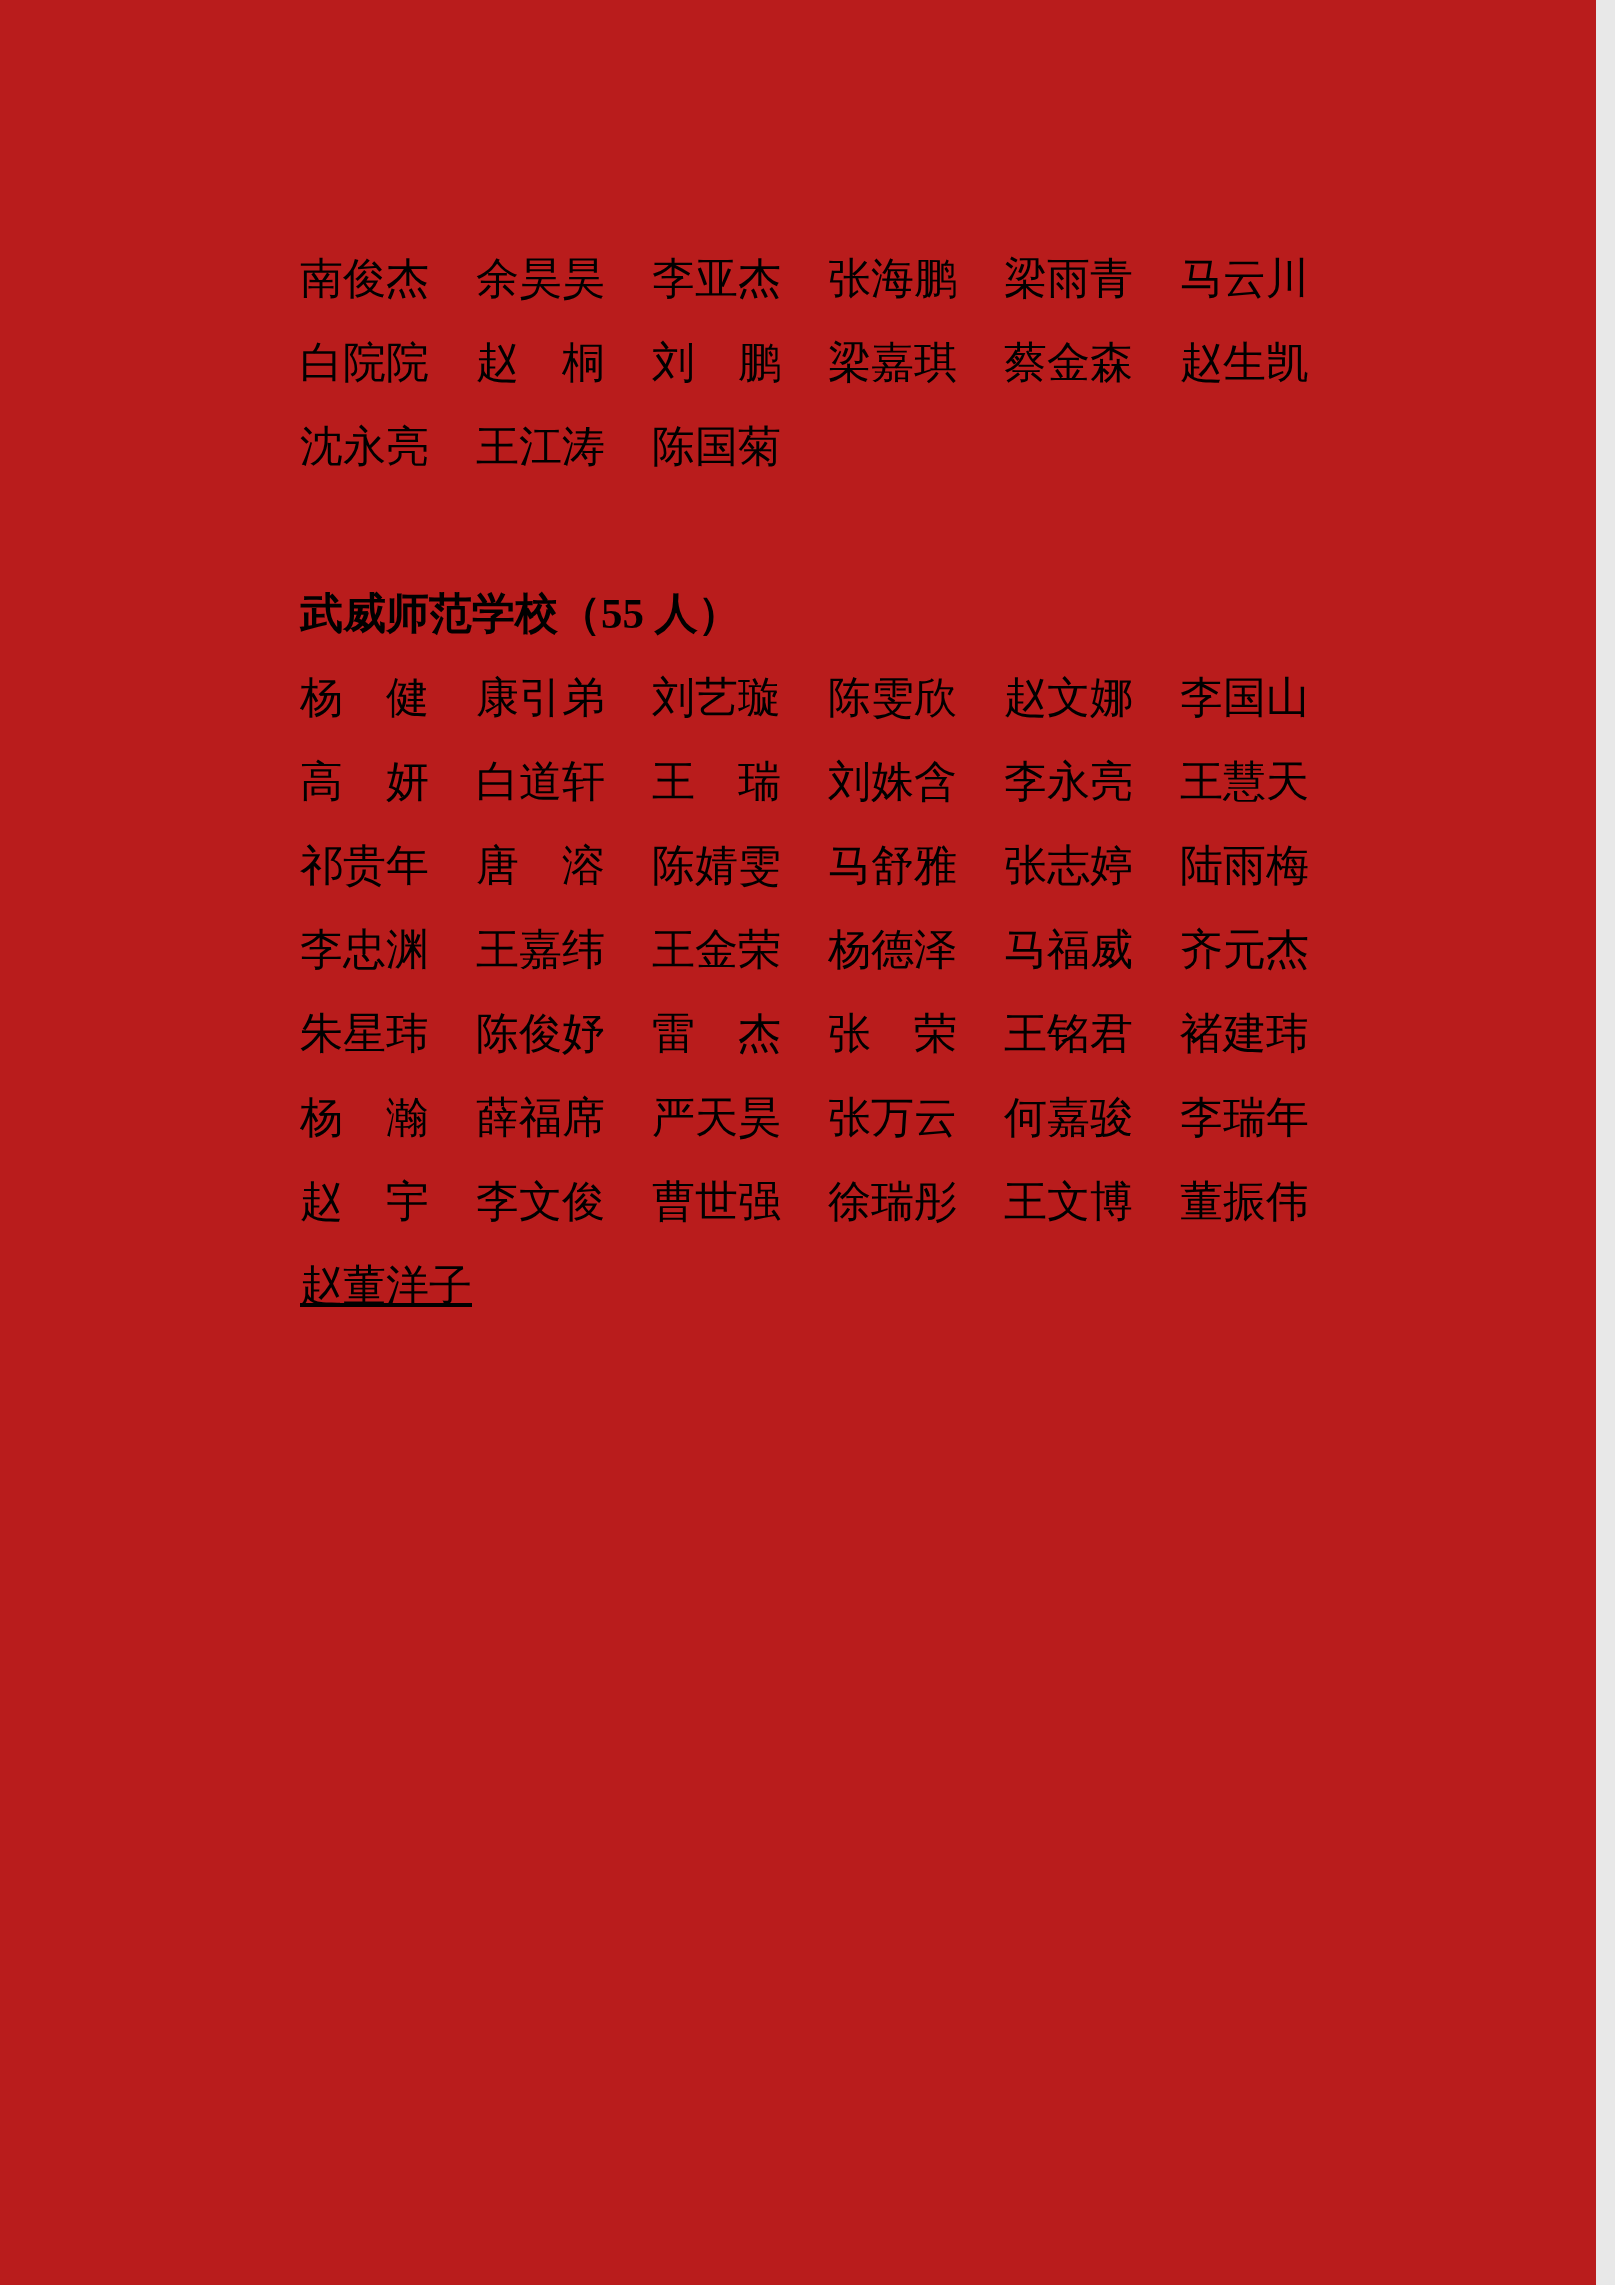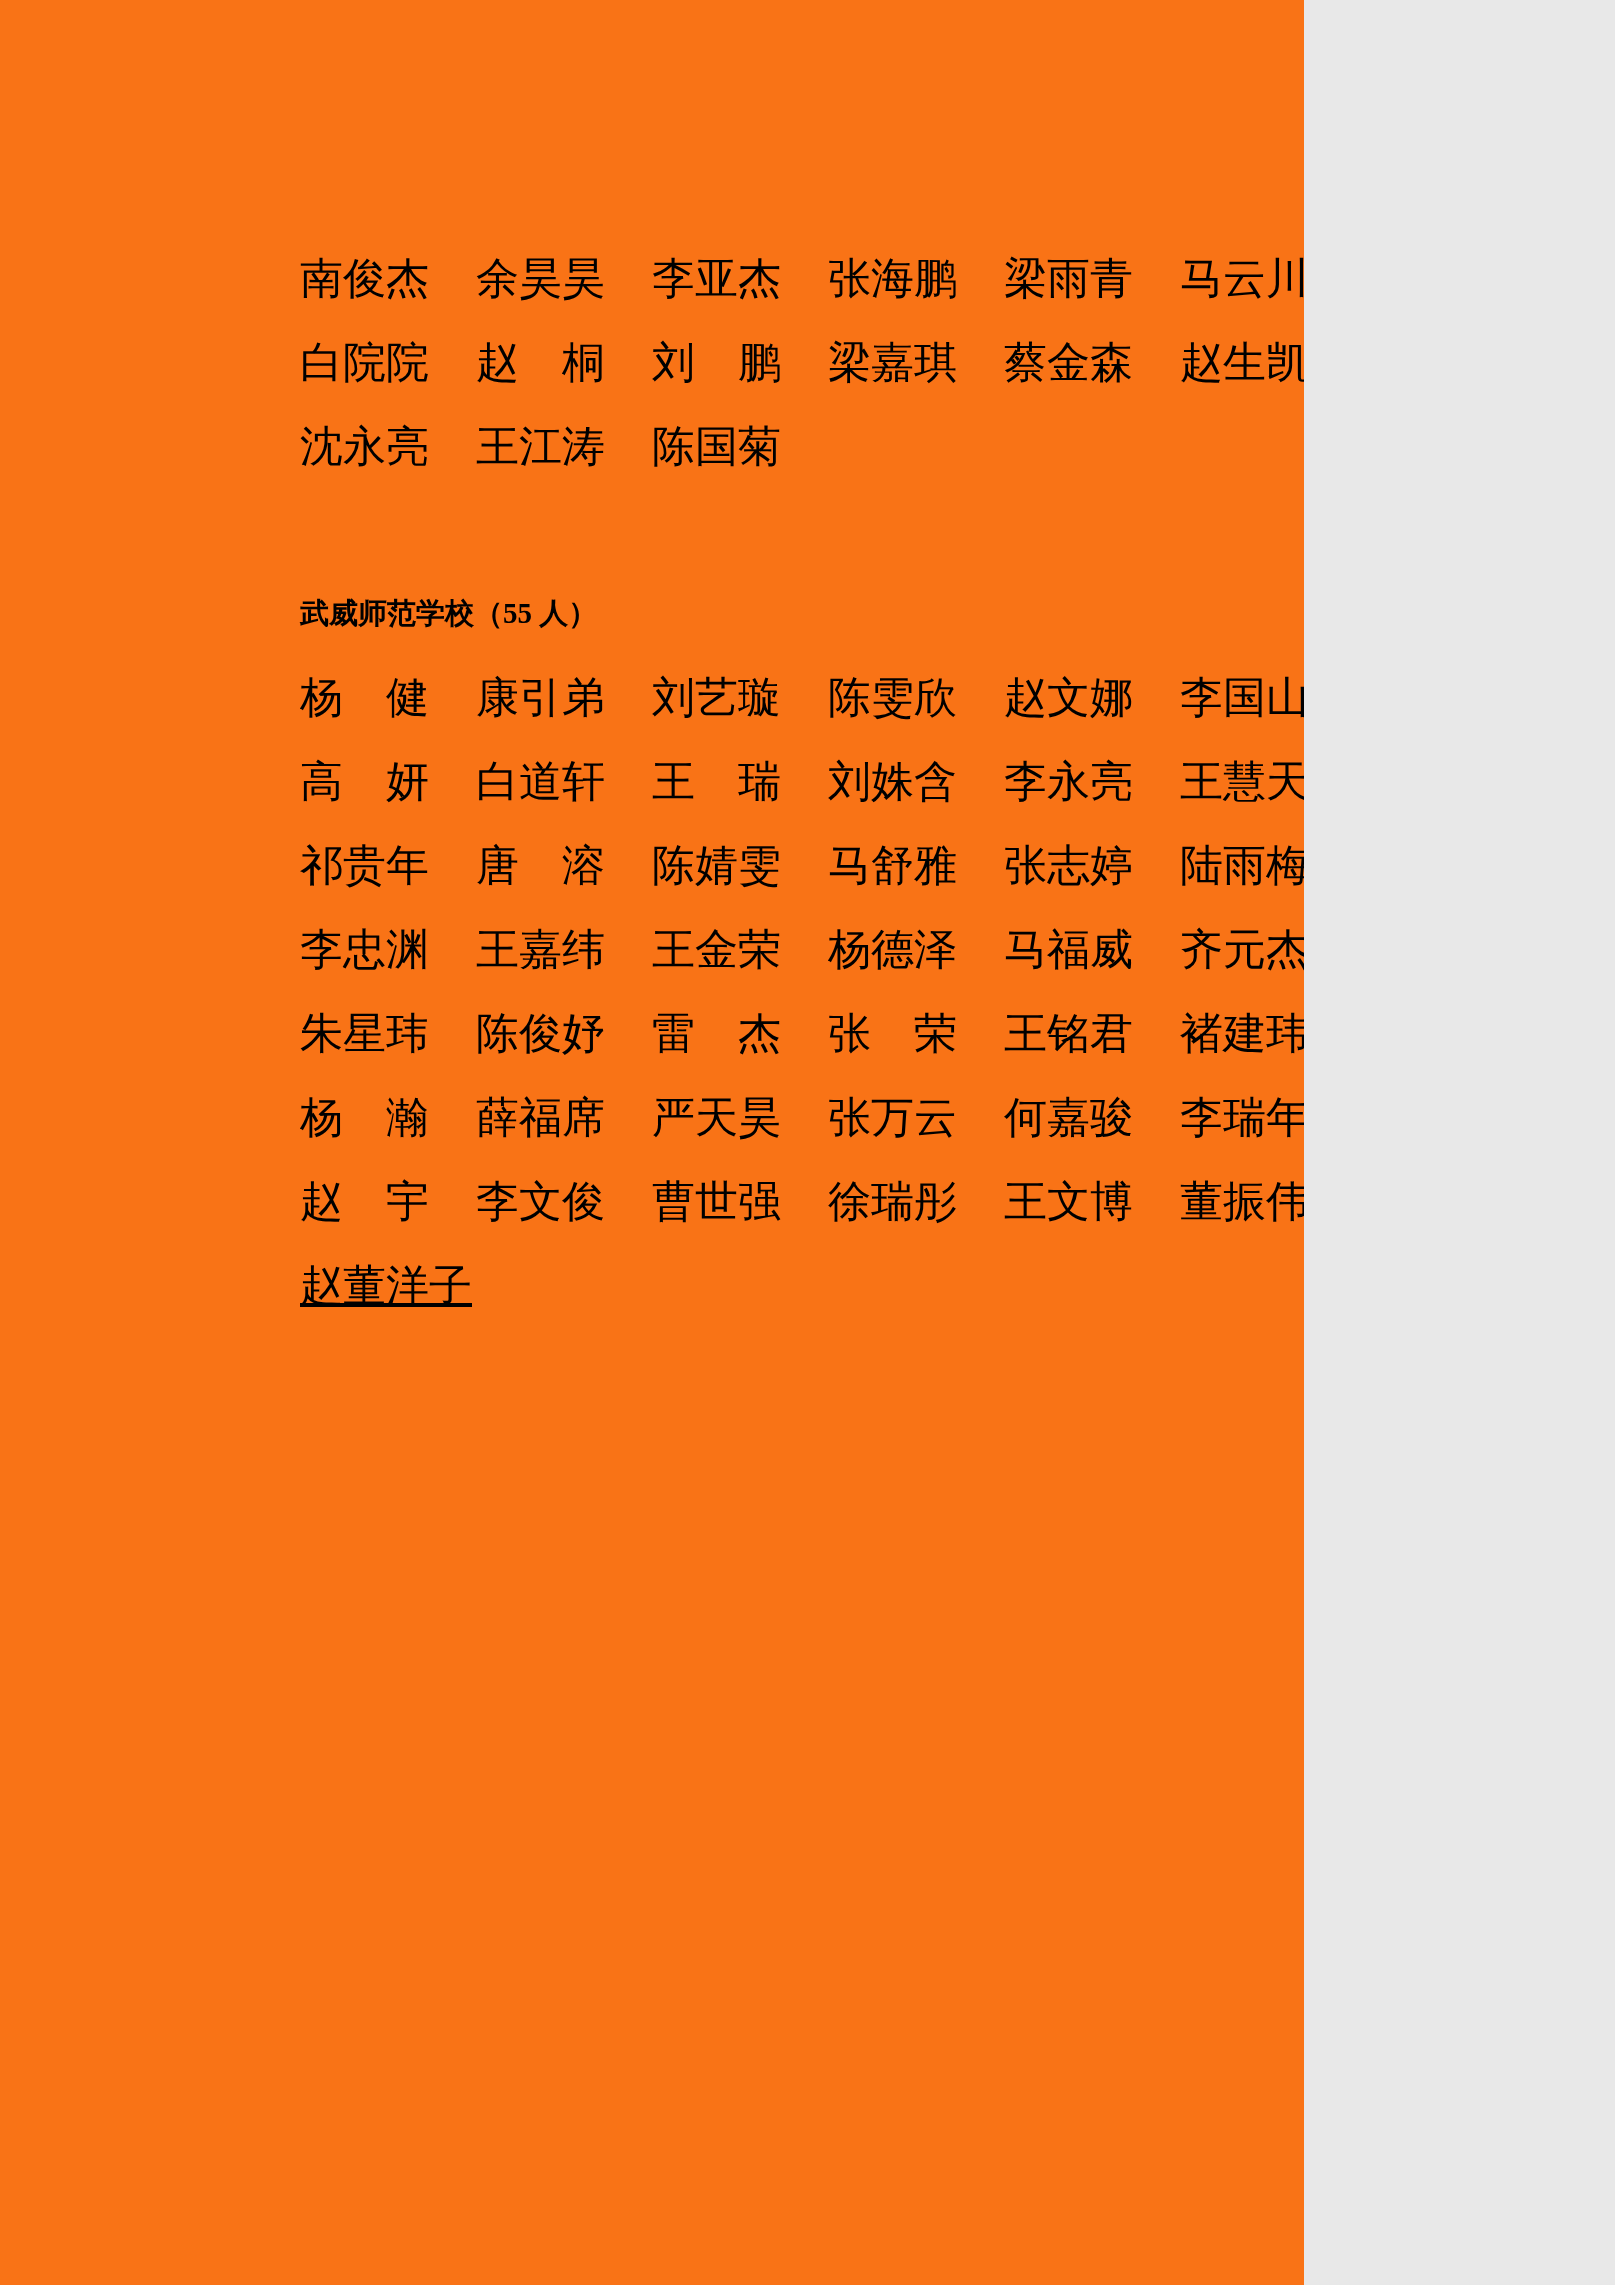--- a/index.html
+++ b/index.html
@@ -1,21 +1,21 @@
 <!DOCTYPE html>
 <html style="font-size:14.5px"><head>
 <meta charset="utf-8">
 <style>
   * { margin: 0; padding: 0; box-sizing: border-box; }
   html, body { background: #e8e8e8; }
   .page {
     position: relative;
-    width: 1304px;
+    width: 1596px;
     height: 2285px;
-    background: #f97316;
+    background: #b91c1c;
     font-family: "Liberation Serif", "DejaVu Serif", serif;
     color: #000000;
     overflow: hidden;
   }
   .doc {
     position: absolute;
     left: 300px;
     top: 236px;
     width: 1067px;
   }
@@ -35,21 +35,21 @@
   }
   .name-cell.wide {
     width: 174px; 
     text-decoration: underline;
   }
   .section-heading {
     display: flex;
     align-items: center;
     height: 84px;
     margin-top: 83px;
-    font-size: 29px;
+    font-size: 43px;
     font-weight: 700;
     line-height: 1;
     white-space: pre;
   }
 </style>
 </head>
 <body>
 
 <div class="page">
   <div class="doc">

